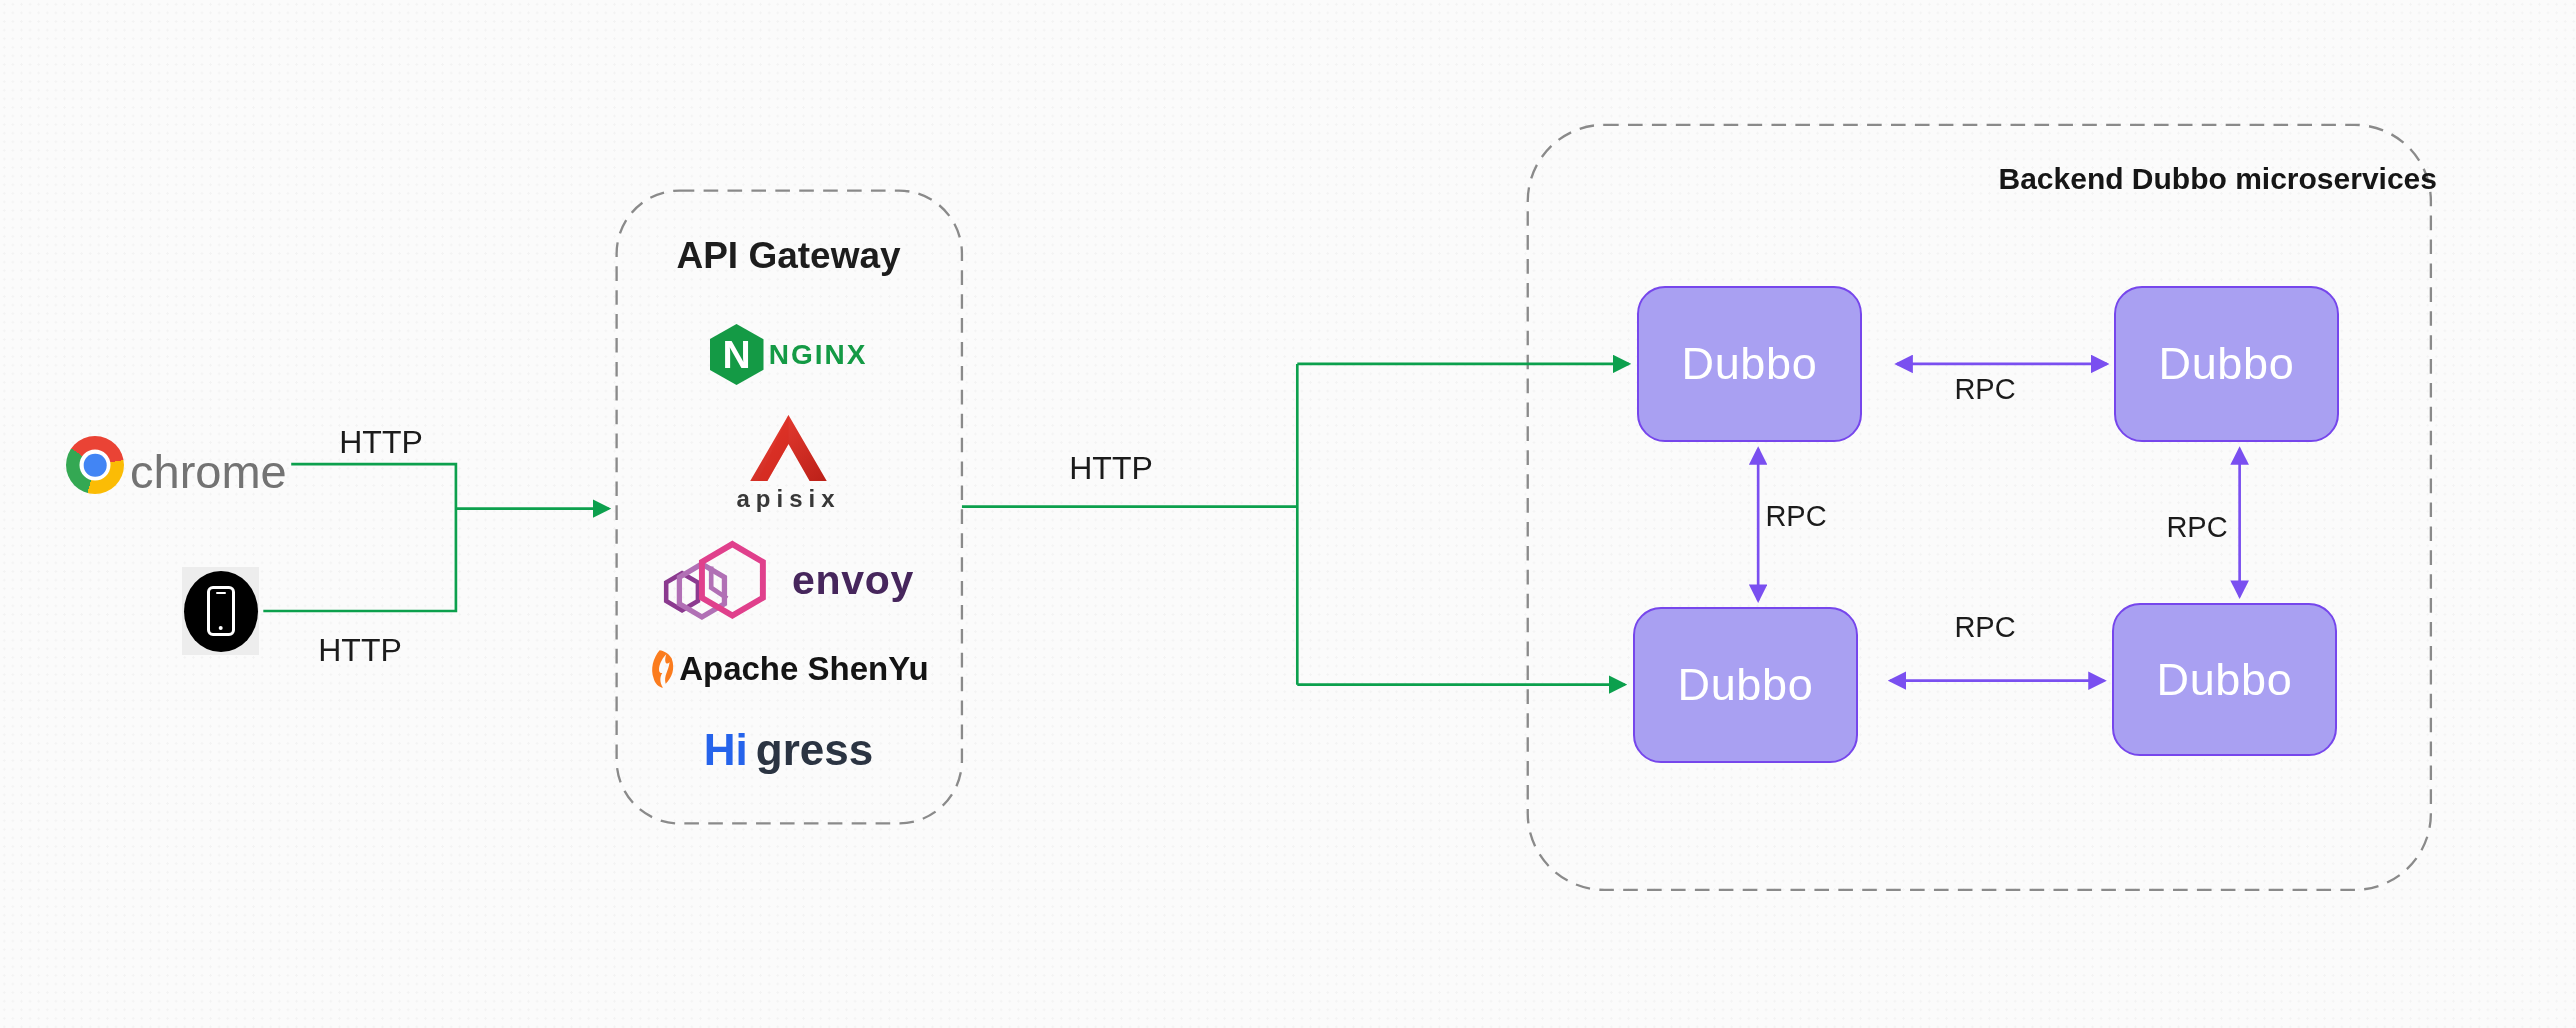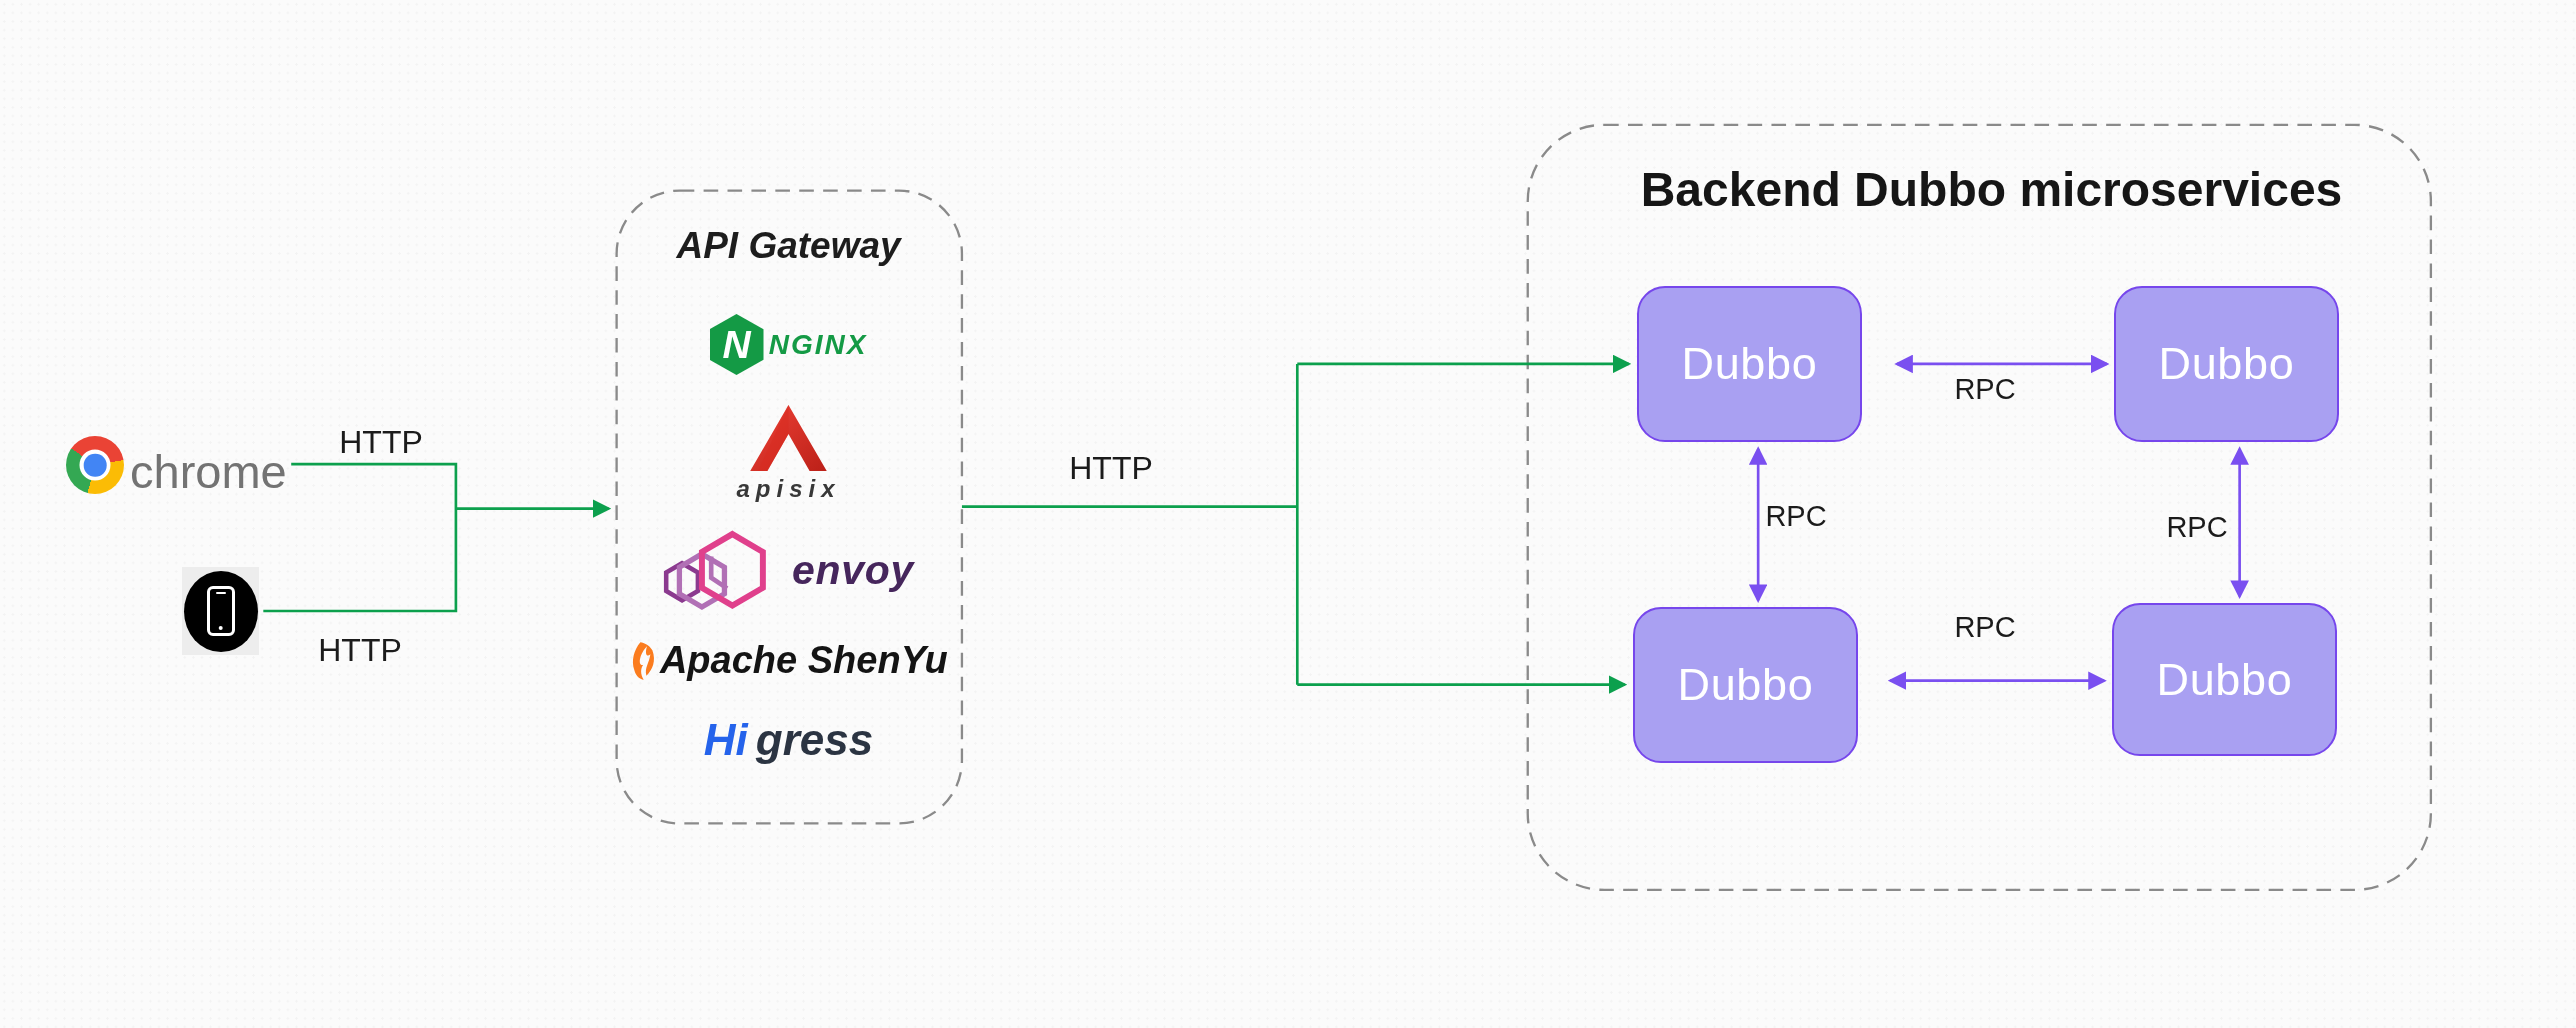--- a/index.html
+++ b/index.html
@@ -62,43 +62,43 @@
   .lbl-http-mobile{left:360px;top:632px;}
   .lbl-http-gateway{left:1111px;top:450px;}
   .rpc-label{position:absolute;transform:translateX(-50%);font-size:29px;font-weight:500;
     color:var(--text-dark);white-space:nowrap;}
   .lbl-rpc-top{left:1985px;top:373px;}
   .lbl-rpc-left{left:1796px;top:500px;}
   .lbl-rpc-right{left:2197px;top:511px;}
   .lbl-rpc-bottom{left:1985px;top:611px;}
 
   
-  .gateway{position:absolute;left:616px;top:186px;width:345px;height:633px;font-style:italic;}
+  .gateway{position:absolute;left:616px;top:196px;width:345px;height:633px;}
   .gw-title{position:absolute;left:0;top:39px;width:100%;text-align:center;
     font-size:37px;font-weight:600;color:#1d1d1d;}
   .logo-row{position:absolute;left:50%;transform:translateX(-50%);display:flex;align-items:center;white-space:nowrap;}
   .logo-nginx{top:128px;gap:5.3px;}
   .nginx-hex{width:54px;height:61px;background:var(--nginx-green);
     clip-path:polygon(50% 0%,100% 25%,100% 75%,50% 100%,0% 75%,0% 25%);
     display:flex;align-items:center;justify-content:center;color:#fff;font-size:39px;font-weight:700;}
   .nginx-word{color:var(--nginx-green);font-size:28px;font-weight:800;letter-spacing:2px;}
   .logo-apisix{top:219px;flex-direction:column;gap:4px;}
   .apisix-word{color:var(--apisix-text);font-size:24px;font-weight:800;letter-spacing:6px;}
   .logo-envoy{top:344px;gap:23px;}
   .envoy-word{color:var(--envoy-purple);font-size:41px;font-weight:700;letter-spacing:0.7px;}
   .logo-shenyu{top:453px;gap:2.7px;}
-  .shenyu-word{color:#141414;font-size:38px;font-weight:800;}
+  .shenyu-word{color:#141414;font-size:33px;font-weight:800;}
   .logo-higress{top:529px;gap:8px;}
   .higress-hi{color:var(--higress-blue);font-size:44px;font-weight:800;}
   .higress-rest{color:var(--higress-dark);font-size:44px;font-weight:700;}
 
   
   .backend{position:absolute;left:1528px;top:125px;width:903px;height:765px;}
-  .be-title{position:absolute;left:12px;top:37px;width:100%;text-align:center;
-    font-size:48px;font-weight:600;color:#161616;}
+  .be-title{position:absolute;left:6px;top:37px;width:100%;text-align:right;
+    font-size:30px;font-weight:600;color:#161616;}
   .dubbo-node{position:absolute;width:225px;height:156px;border-radius:28px;
     background:var(--node-fill);border:2.7px solid var(--node-border);
     display:flex;align-items:center;justify-content:center;
     color:#fff;font-size:45px;font-weight:500;letter-spacing:0.7px;}
   .node-tl{left:1637px;top:286px;}
   .node-tr{left:2114px;top:286px;}
   .node-bl{left:1633px;top:607px;}
   .node-br{left:2112px;top:603px;height:153px;}
 </style>
 </head>

